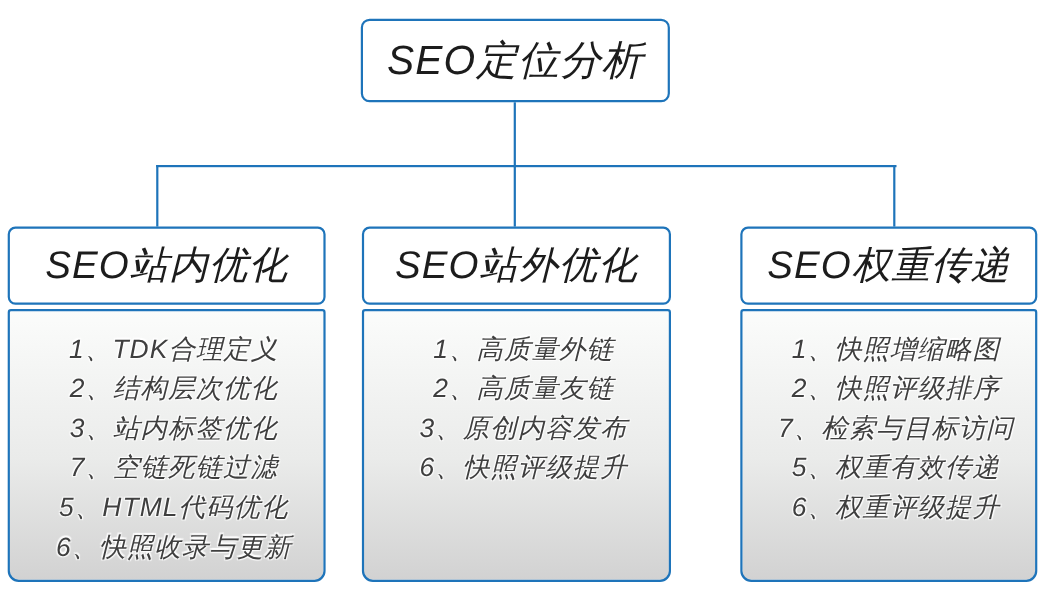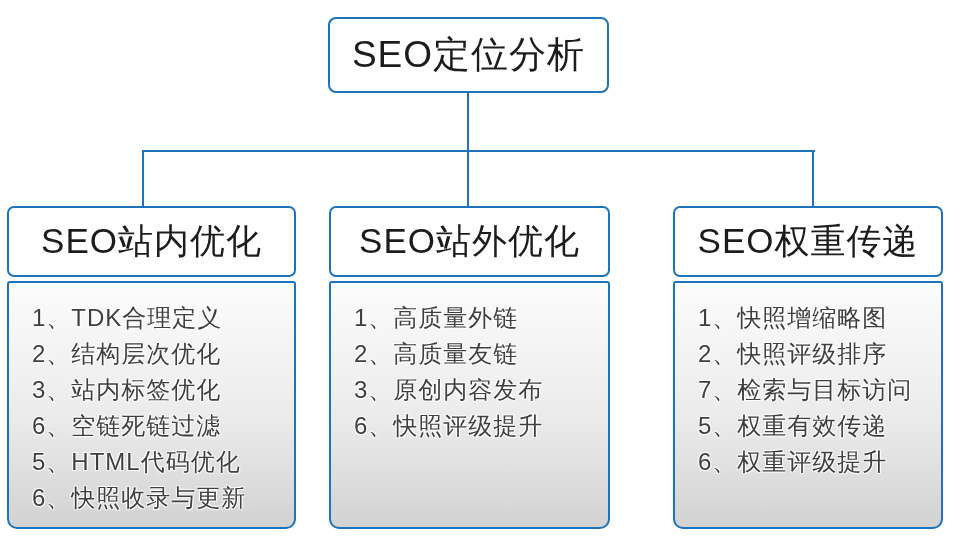--- a/index.html
+++ b/index.html
@@ -7,21 +7,21 @@
     --panel-top:#fbfcfb;
     --panel-mid:#eaebea;
     --panel-bottom:#d2d2d2;
     --ink:#1c1c1c;
     --list-ink:#3f3f3f;
   }
   *{margin:0;padding:0;box-sizing:border-box;}
   html,body{width:960px;height:550px;background:#fff;overflow:hidden;}
   body{font-family:"Liberation Sans","DejaVu Sans",sans-serif;position:relative;}
 
-  .canvas{position:absolute;left:0;top:0;width:960px;height:550px;background:#fff;}
+  .canvas{position:absolute;left:0;top:0;width:960px;height:550px;background:#fff;font-style:italic;}
 
   
   .line{position:absolute;background:var(--blue);}
   .line.v{width:2px;}
   .line.h{height:2px;}
 
   
   .root-box{
     position:absolute;left:328px;top:17px;width:281px;height:76px;
     background:#fff;border:2px solid var(--blue);border-radius:8px;
@@ -36,21 +36,21 @@
     display:flex;align-items:center;justify-content:center;
     font-size:35px;letter-spacing:1px;color:var(--ink);
     position:relative;z-index:2;
   }
   .col-panel{
     margin-top:4px;height:248px;
     background:linear-gradient(180deg,var(--panel-top) 0%,var(--panel-mid) 55%,var(--panel-bottom) 100%);
     border:2px solid var(--blue);border-radius:3px 3px 10px 10px;
     padding:17px 10px 0 23px;
   }
-  .col-panel ul{list-style:none;}
+  .col-panel ul{list-style:none;text-align:center;}
   .col-panel li{
     font-size:24px;line-height:36px;color:var(--list-ink);
     letter-spacing:1px;white-space:nowrap;
     text-shadow:-1px -1px 1px rgba(255,255,255,.85),
                  1px -1px 1px rgba(255,255,255,.85),
                 -1px  1px 1px rgba(255,255,255,.85),
                  1px  1px 1px rgba(255,255,255,.85);
   }
   #col-0{left:7px;width:289px;}
   #col-1{left:329px;width:281px;}
@@ -73,21 +73,21 @@
 
   <div class="col" id="col-0">
     <div class="col-header">
       <span>SEO站内优化</span>
     </div>
     <div class="col-panel">
       <ul>
         <li>1、TDK合理定义</li>
         <li>2、结构层次优化</li>
         <li>3、站内标签优化</li>
-        <li>6、空链死链过滤</li>
+        <li>7、空链死链过滤</li>
         <li>5、HTML代码优化</li>
         <li>6、快照收录与更新</li>
       </ul>
     </div>
   </div>
 
   <div class="col" id="col-1">
     <div class="col-header">
       <span>SEO站外优化</span>
     </div>

